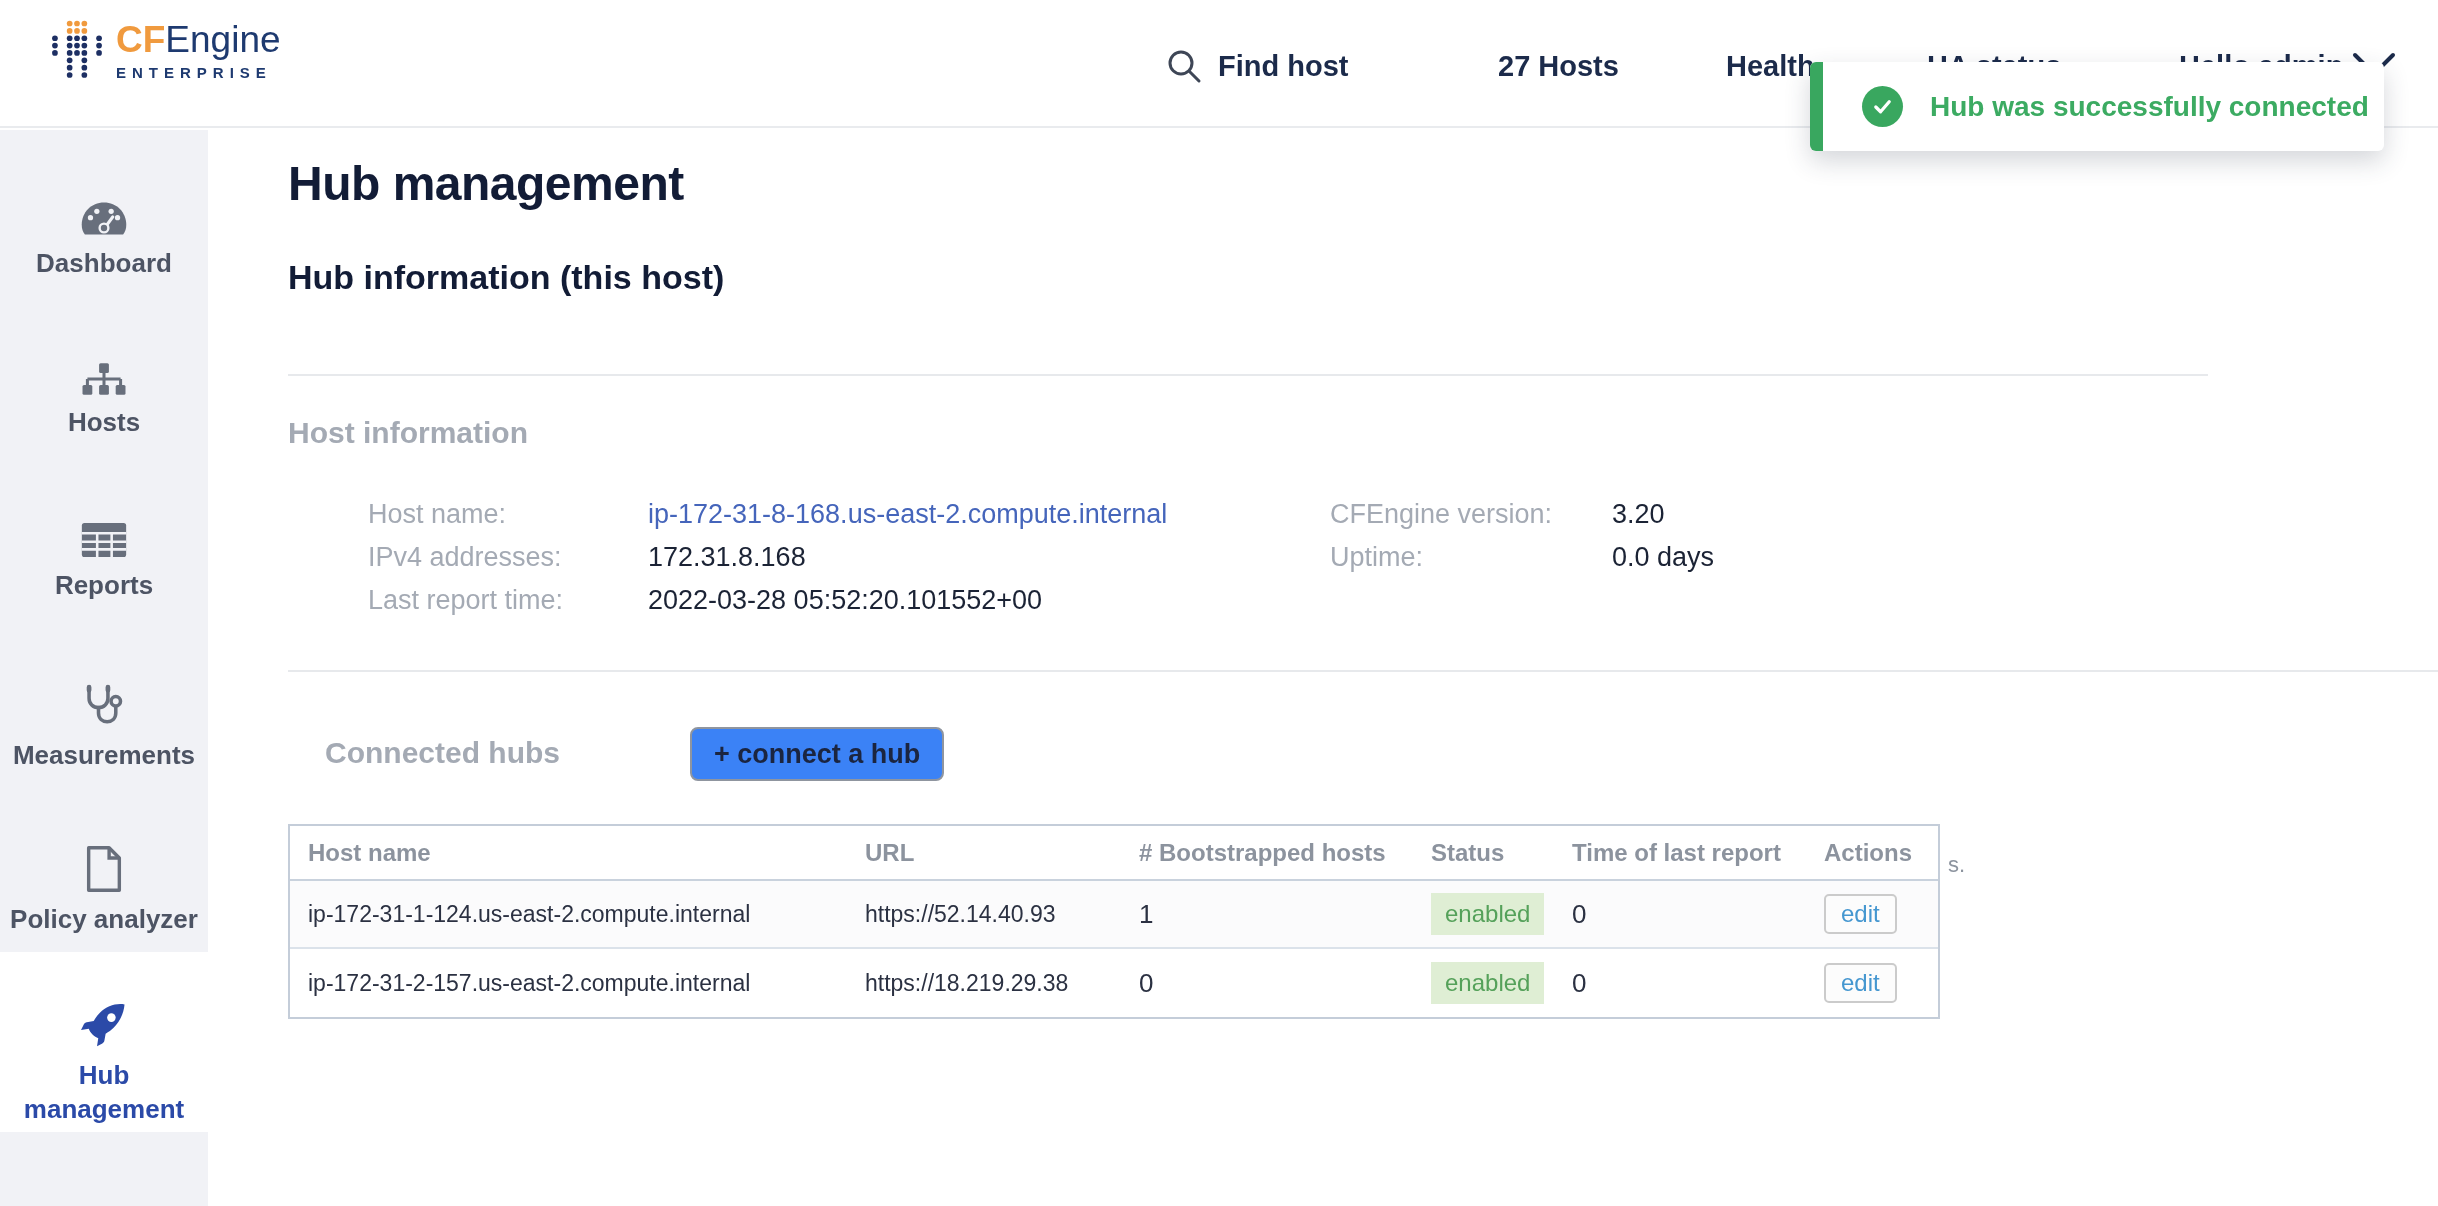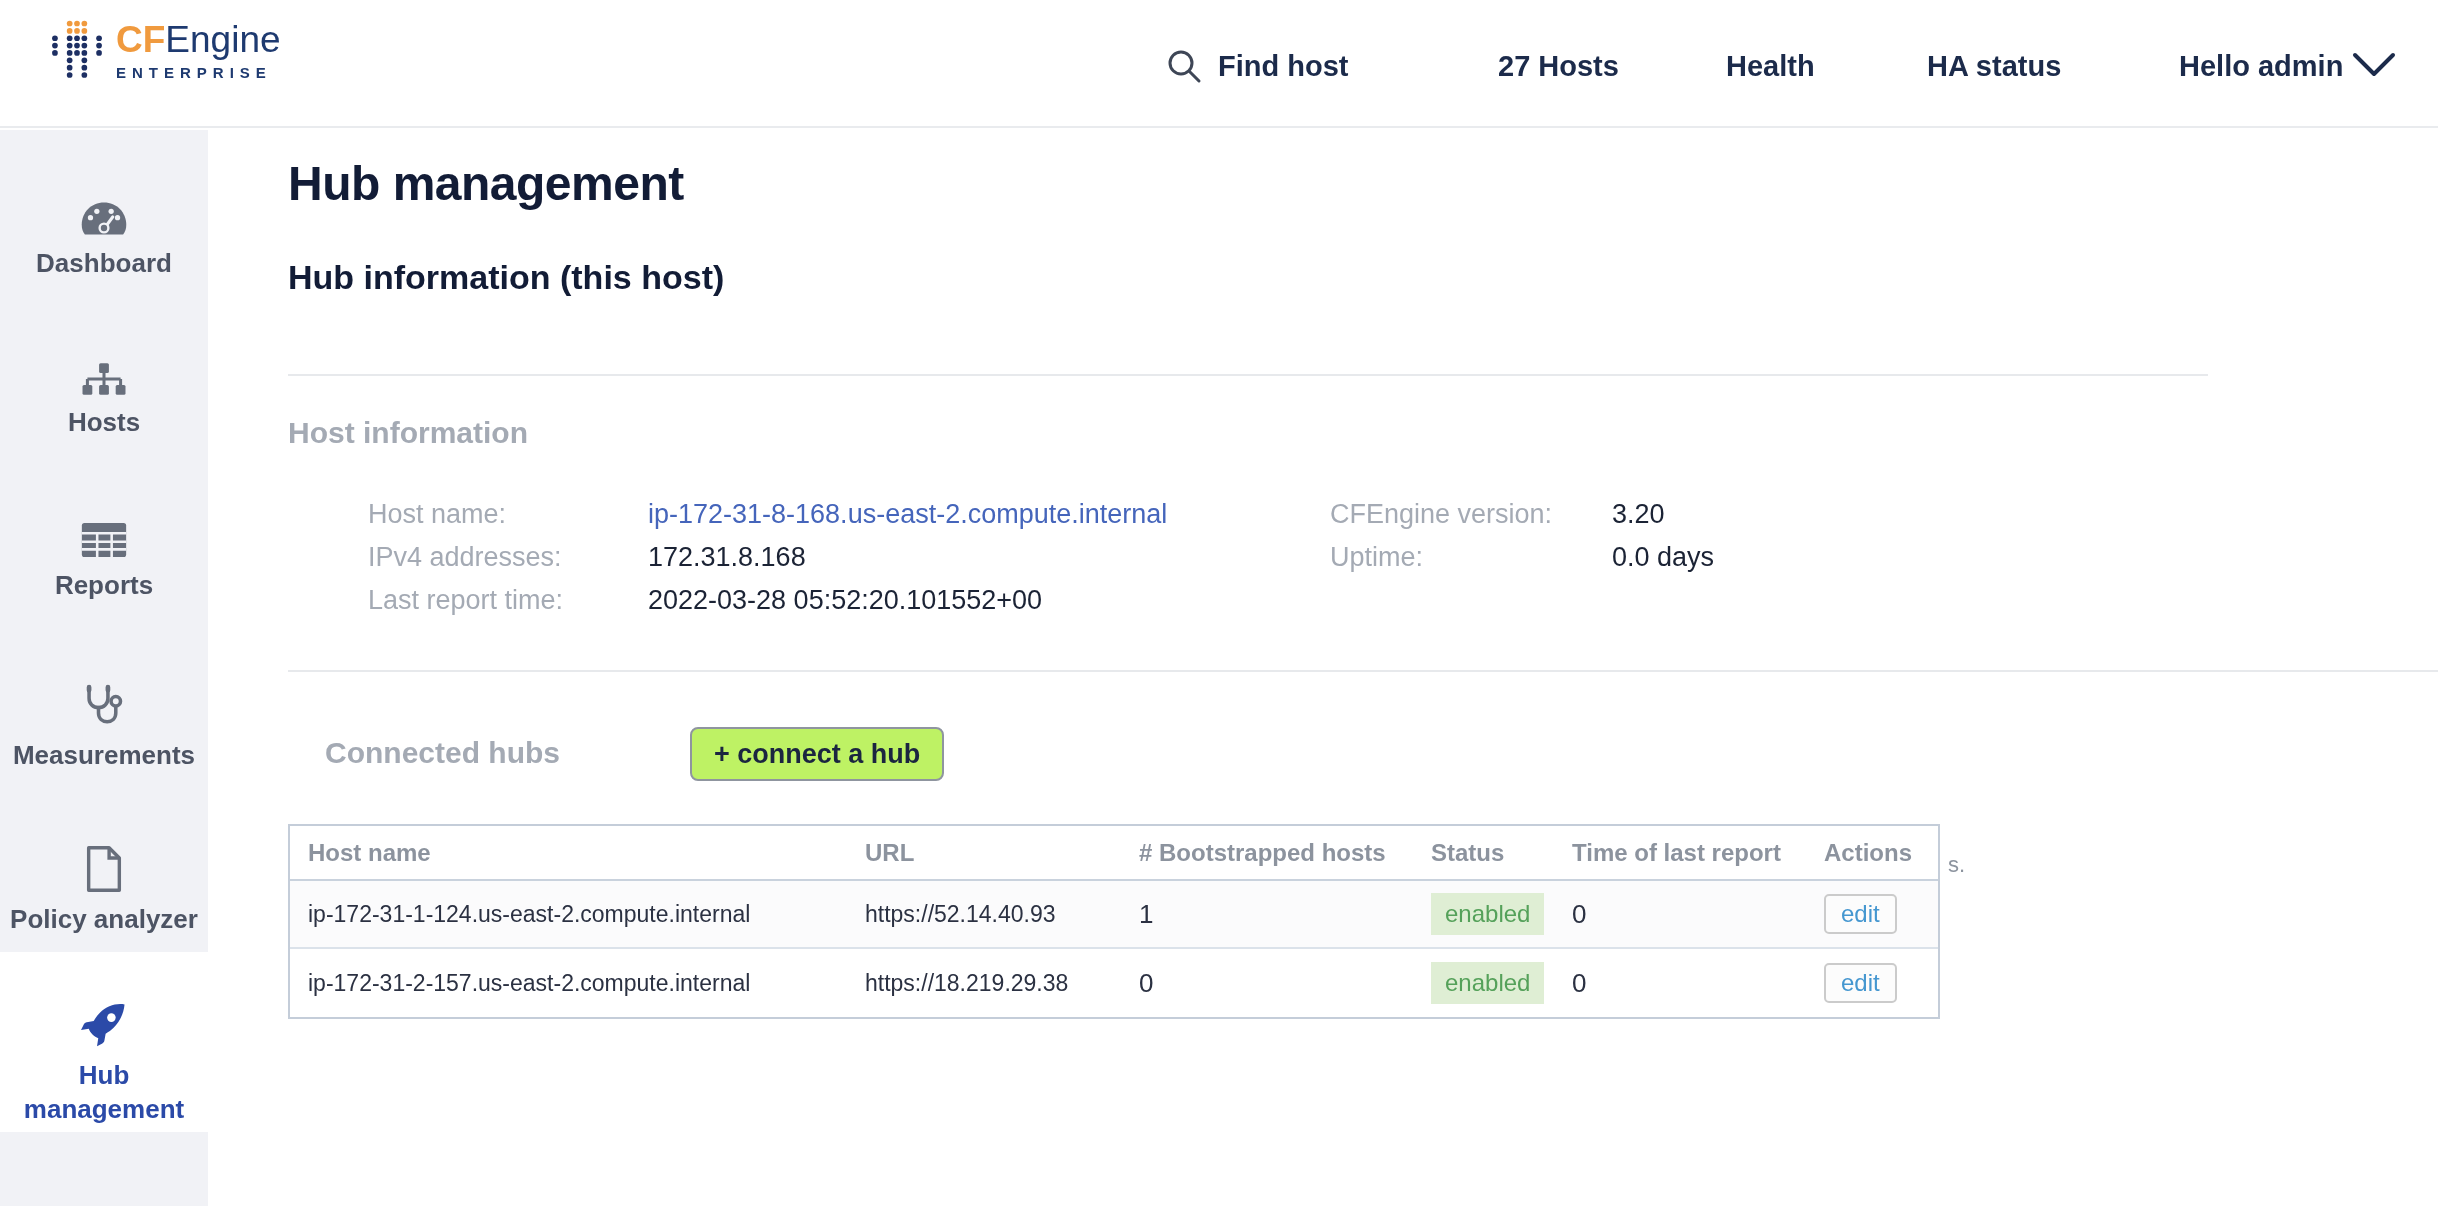--- a/index.html
+++ b/index.html
@@ -50,21 +50,21 @@
   .sec-heading { position:absolute; font-size:30px; font-weight:700; color:#a4aab4; }
   .hi-heading { left:80px; top:286px; }
   .field { position:absolute; height:44px; line-height:44px; font-size:27px; white-space:nowrap; }
   .f-label { color:#a4aab4; }
   .f-value { color:#1b2335; }
   .f-link  { color:#4565bb; cursor:pointer; }
   .r0 { top:362px; } .r1 { top:405px; } .r2 { top:448px; }
   .lx-label { left:160px; } .lx-value { left:440px; }
   .rx-label { left:1122px; } .rx-value { left:1404px; }
   .ch-heading { left:117px; top:606px; }
-  .connect-btn { position:absolute; left:482px; top:597px; height:54px; padding:0 22px; background:#bef264;
+  .connect-btn { position:absolute; left:482px; top:597px; height:54px; padding:0 22px; background:#3b82f6;
                  border:2px solid #8f959f; border-radius:8px; font-family:"Liberation Sans",sans-serif;
                  font-size:27px; font-weight:600; color:#1b2540; cursor:pointer; white-space:nowrap; }
   
   .hub-table { position:absolute; left:80px; top:694px; width:1652px; border:2px solid #c4cdd9; background:#fff; }
   .trow { display:grid; grid-template-columns:557px 274px 292px 141px 252px 132px; align-items:center; }
   .thead { height:55px; border-bottom:2px solid #c9d2dd; }
   .thead .cell { font-size:24px; font-weight:700; color:#8c939e; }
   .cell { padding-left:18px; white-space:nowrap; overflow:hidden; }
   .tbody-row { height:68px; }
   .row-0 { background:#fbfbfc; border-bottom:2px solid #dbe2ea; }
@@ -129,20 +129,29 @@
     <div class="nav-item nav-find">Find host</div>
     <div class="nav-item nav-hosts">27 Hosts</div>
     <div class="nav-item nav-health">Health</div>
     <div class="nav-item nav-ha">HA status</div>
     <div class="nav-item nav-hello">Hello admin</div>
     <svg class="chevron" viewBox="0 0 44 26" width="44" height="26" fill="none" stroke="#1c2b4b" stroke-width="4" stroke-linecap="round" stroke-linejoin="round">
         <path d="M3 3l19 19L41 3"></path>
       </svg>
   </div>
 
+  <div class="toast">
+    <div class="toast-bar"></div>
+    <div class="toast-check">
+      <svg viewBox="0 0 24 24" width="23" height="23" fill="none" stroke="#fff" stroke-width="3.4" stroke-linecap="round" stroke-linejoin="round">
+          <path d="M5 12.5l5 5L19 7"></path>
+        </svg>
+    </div>
+    <div class="toast-msg">Hub was successfully connected</div>
+  </div>
 
   <div class="sidebar">
     <div class="side-active-bg"></div>
 
     <div class="side-item si-0">
       <svg class="side-icon" viewBox="0 0 60 44" width="48" height="35">
         <path d="M30 2C14 2 2 14.5 2 30c0 5 1.5 9.5 4 12h48c2.5-2.5 4-7 4-12C58 14.5 46 2 30 2z" fill="#686f7c"></path>
         <circle cx="13" cy="21" r="3.3" fill="#f1f2f6"></circle>
           <circle cx="21" cy="13" r="3.3" fill="#f1f2f6"></circle>
         <circle cx="39" cy="13" r="3.3" fill="#f1f2f6"></circle>

